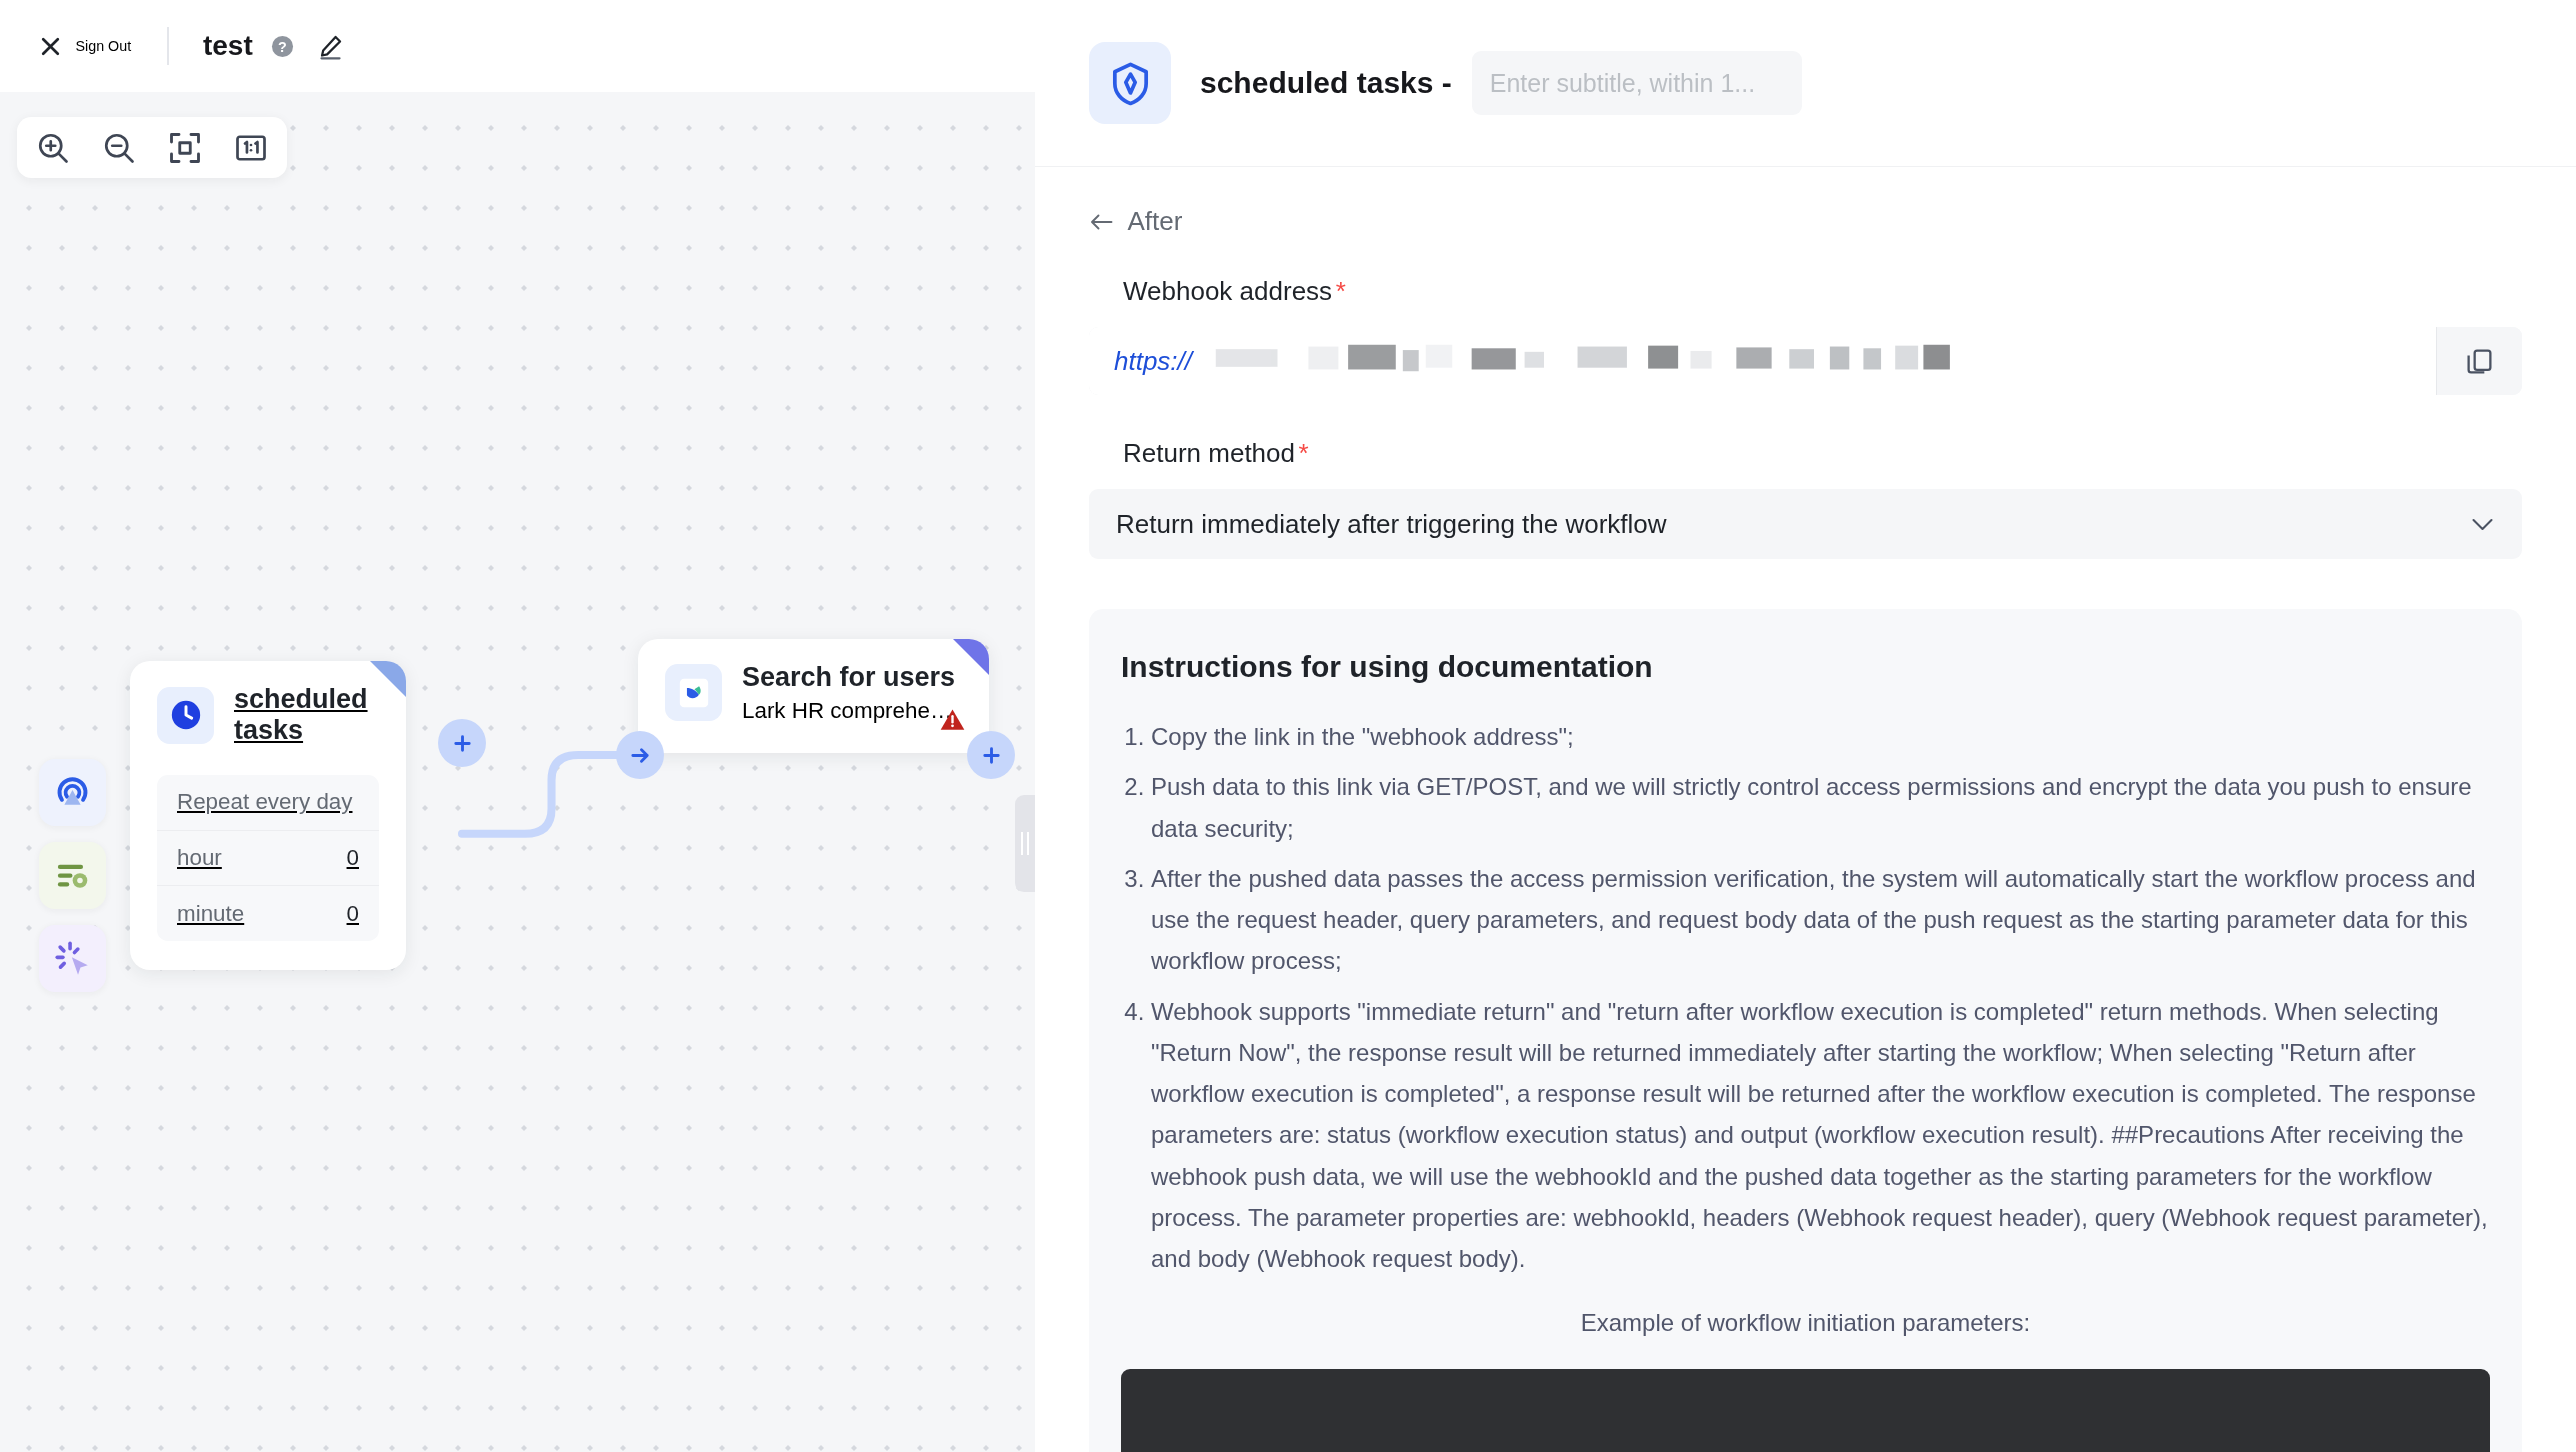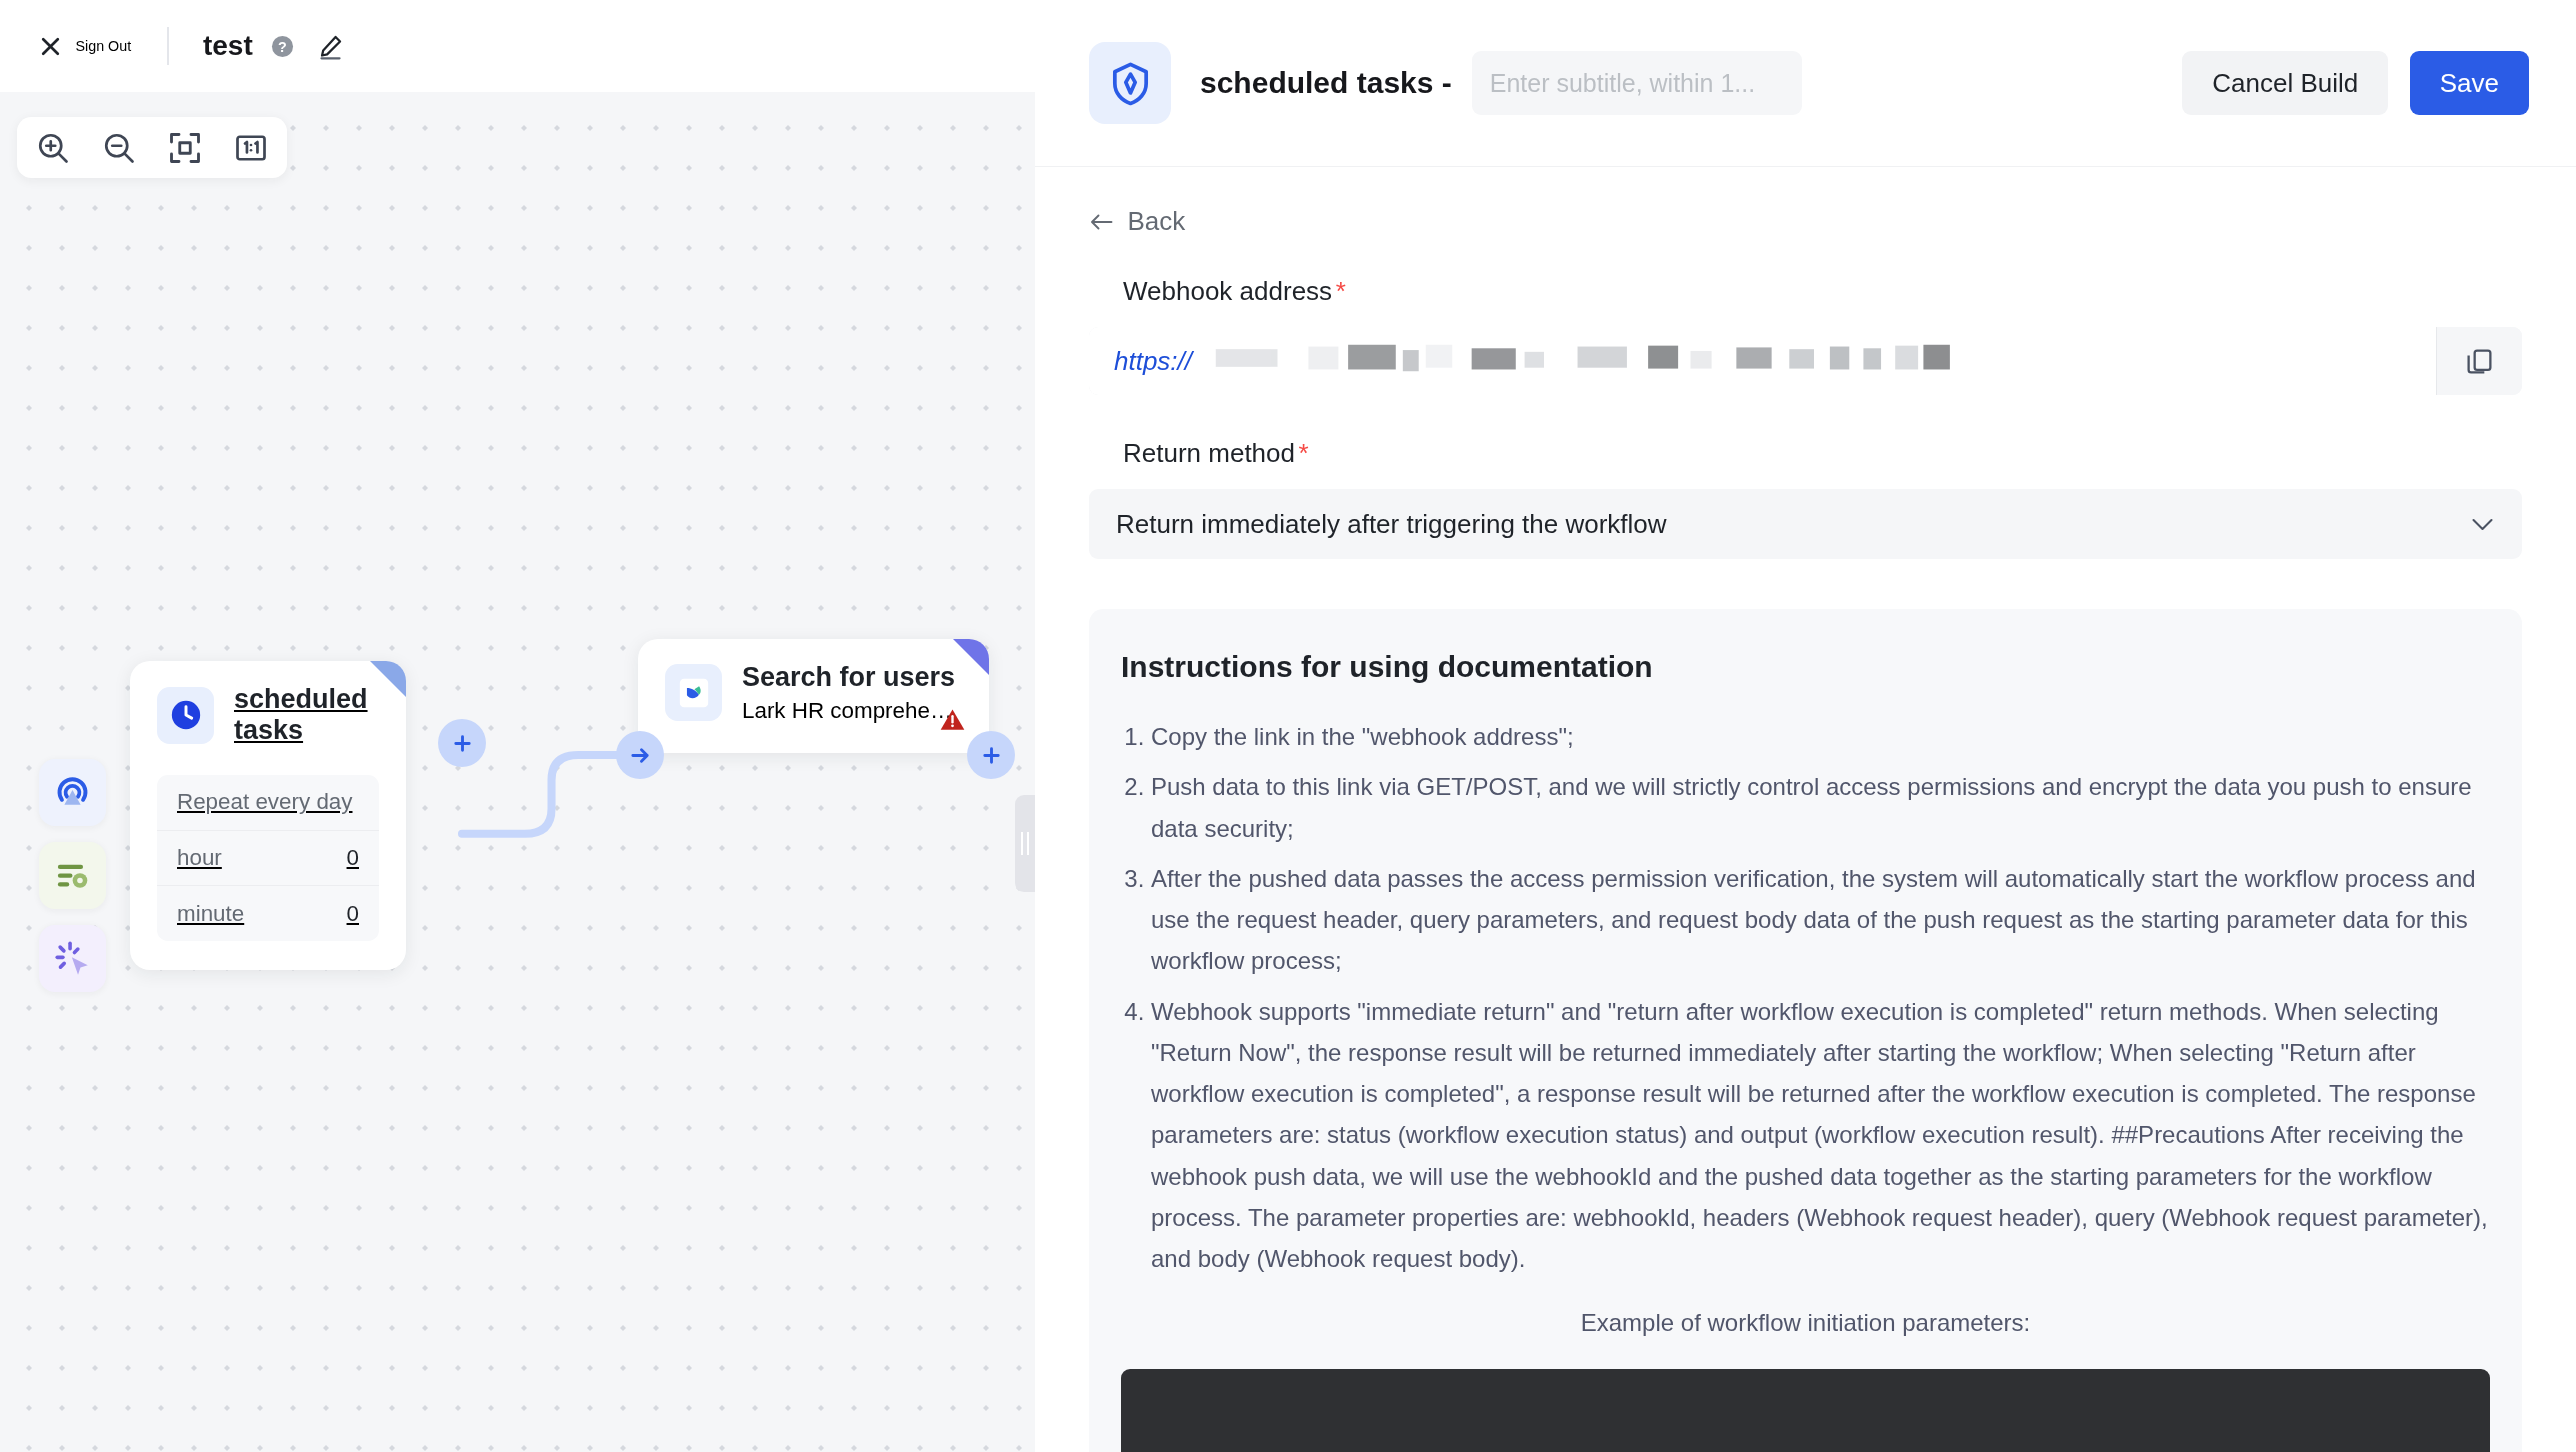--- a/index.html
+++ b/index.html
@@ -394,33 +394,29 @@
 
     <div class="rp-head">
       <div class="rp-badge">
         <svg viewBox="0 0 24 24" fill="none" stroke="#2b5ce6" stroke-width="1.9" stroke-linejoin="round">
             <path d="M12 2.2 L20 6 V12 C20 17 16.5 20.6 12 22.2 C7.5 20.6 4 17 4 12 V6 Z"></path>
             <path d="M12 7.2 L14.4 11.4 L12 16.8 L9.6 11.4 Z"></path>
           </svg>
       </div>
       <span class="rp-title">scheduled tasks -</span>
       <input class="rp-subtitle" value="" placeholder="Enter subtitle, within 1..." style="">
-      <div class="rp-actions">
-        <button class="btn btn-ghost">Cancel Build</button>
-        <button class="btn btn-primary">Save</button>
-      </div>
     </div>
 
     <div class="rp-body">
 
       <div class="back-link">
         <svg viewBox="0 0 24 18" fill="none" stroke="#646a73" stroke-width="1.9" stroke-linecap="round" stroke-linejoin="round">
             <path d="M22 9 H3 M9 2.5 L2.5 9 L9 15.5"></path>
           </svg>
-        <span>Back</span>
+        <span>After</span>
       </div>
 
       <div class="field-label">
         <span>Webhook address</span><span class="req">*</span>
       </div>
 
       <div class="webhook-box">
         <div class="webhook-val">
           <span>https://</span>
           <span class="redact">

